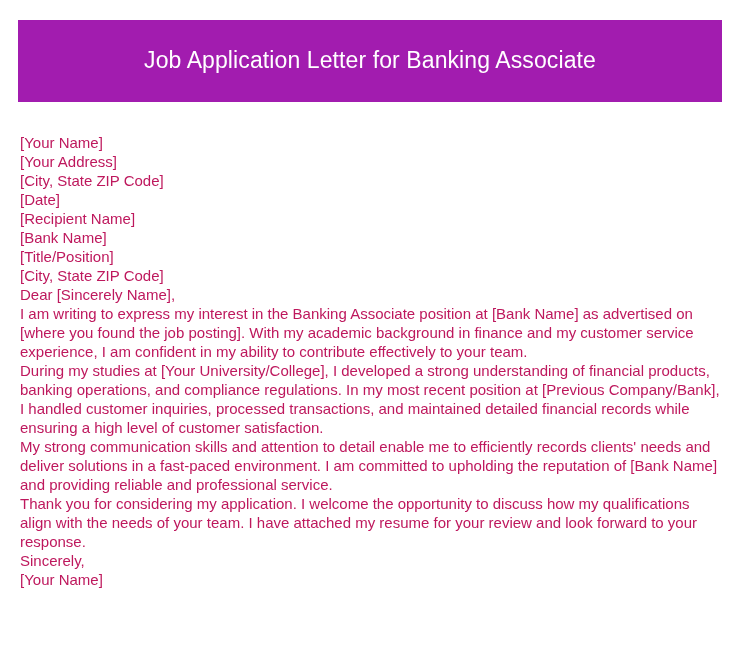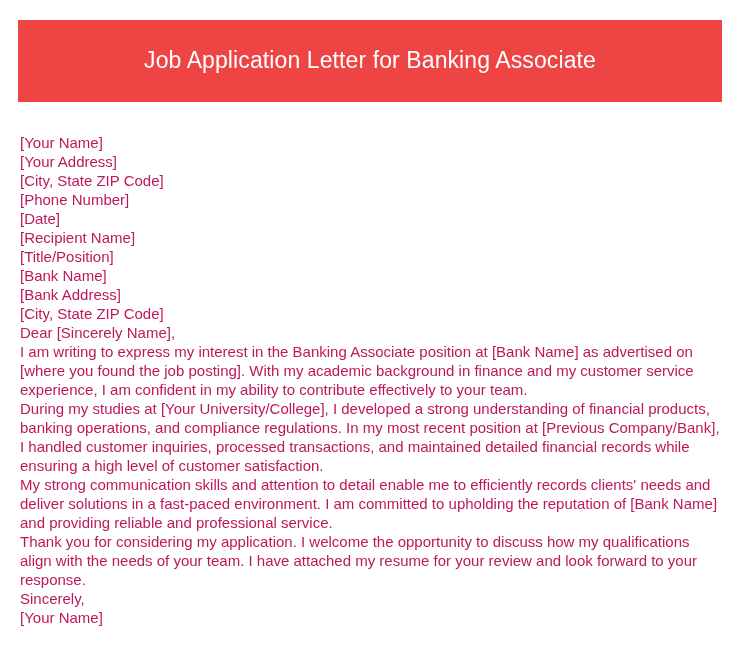--- a/index.html
+++ b/index.html
@@ -18,21 +18,21 @@
     width: 740px;
     height: 667px;
     background: #ffffff;
   }
   .header-banner {
     position: absolute;
     left: 18px;
     top: 20px;
     width: 704px;
     height: 82px;
-    background: #ef4444;
+    background: #a21caf;
     display: flex;
     align-items: center;
     justify-content: center;
     box-sizing: border-box;
   }
   .header-title {
     color: #ffffff;
     font-family: "Liberation Sans", sans-serif;
     font-size: 23px;
     font-weight: 400;
@@ -64,26 +64,24 @@
 <div class="page">
 
   <div class="header-banner">
     <div class="header-title">Job Application Letter for Banking Associate</div>
   </div>
 
   <div class="letter-body">
     <span class="letter-line">[Your Name]</span>
     <span class="letter-line">[Your Address]</span>
     <span class="letter-line">[City, State ZIP Code]</span>
-    <span class="letter-line">[Phone Number]</span>
     <span class="letter-line">[Date]</span>
     <span class="letter-line">[Recipient Name]</span>
+    <span class="letter-line">[Bank Name]</span>
     <span class="letter-line">[Title/Position]</span>
-    <span class="letter-line">[Bank Name]</span>
-    <span class="letter-line">[Bank Address]</span>
     <span class="letter-line">[City, State ZIP Code]</span>
     <span class="letter-line">Dear [Sincerely Name],</span>
     <span class="letter-line">I am writing to express my interest in the Banking Associate position at [Bank Name] as advertised on [where you found the job posting]. With my academic background in finance and my customer service experience, I am confident in my ability to contribute effectively to your team.</span>
     <span class="letter-line">During my studies at [Your University/College], I developed a strong understanding of financial products, banking operations, and compliance regulations. In my most recent position at [Previous Company/Bank], I handled customer inquiries, processed transactions, and maintained detailed financial records while ensuring a high level of customer satisfaction.</span>
     <span class="letter-line">My strong communication skills and attention to detail enable me to efficiently records clients' needs and deliver solutions in a fast-paced environment. I am committed to upholding the reputation of [Bank Name] and providing reliable and professional service.</span>
     <span class="letter-line">Thank you for considering my application. I welcome the opportunity to discuss how my qualifications align with the needs of your team. I have attached my resume for your review and look forward to your response.</span>
     <span class="letter-line">Sincerely,</span>
     <span class="letter-line">[Your Name]</span>
   </div>
 

